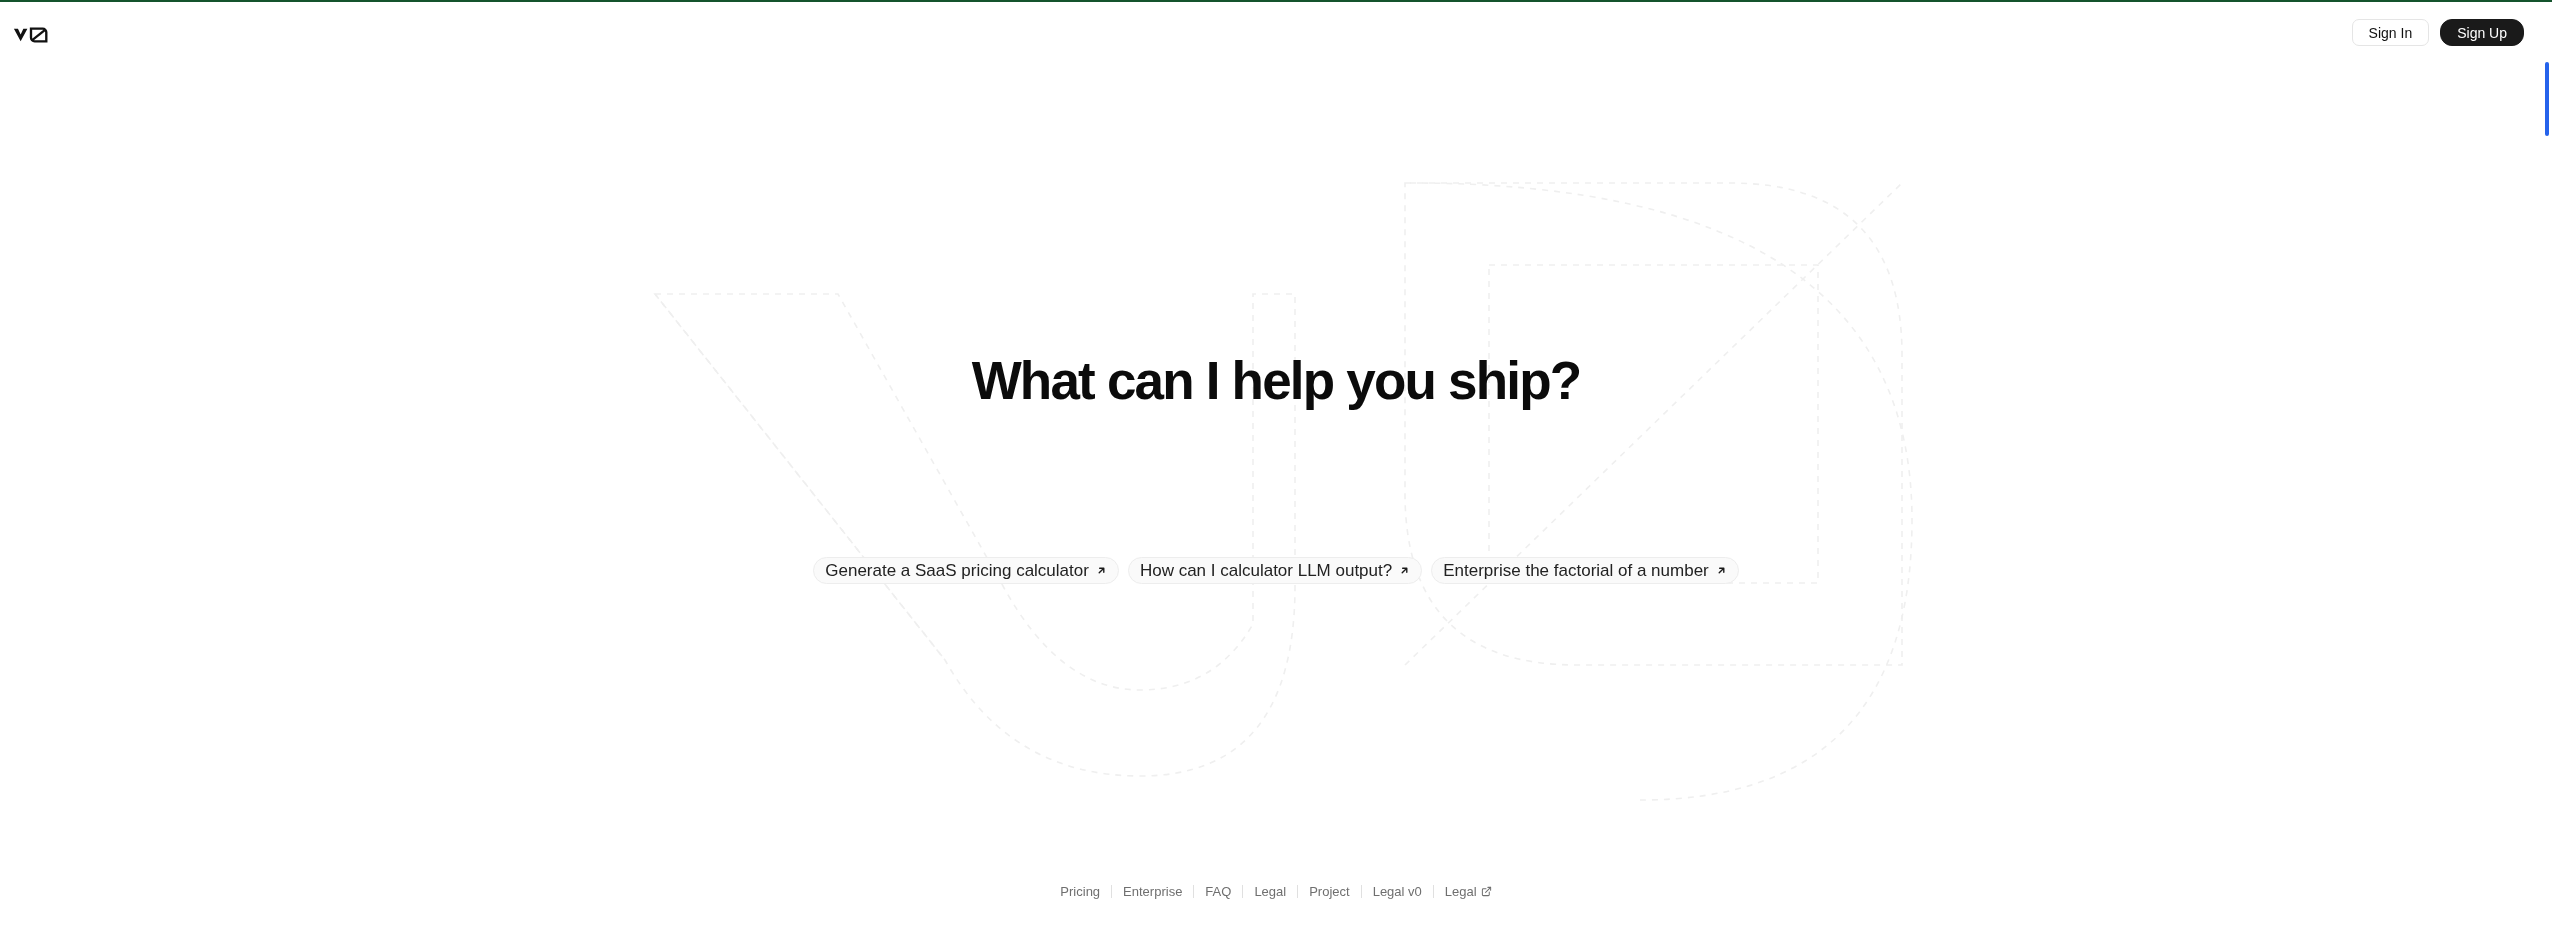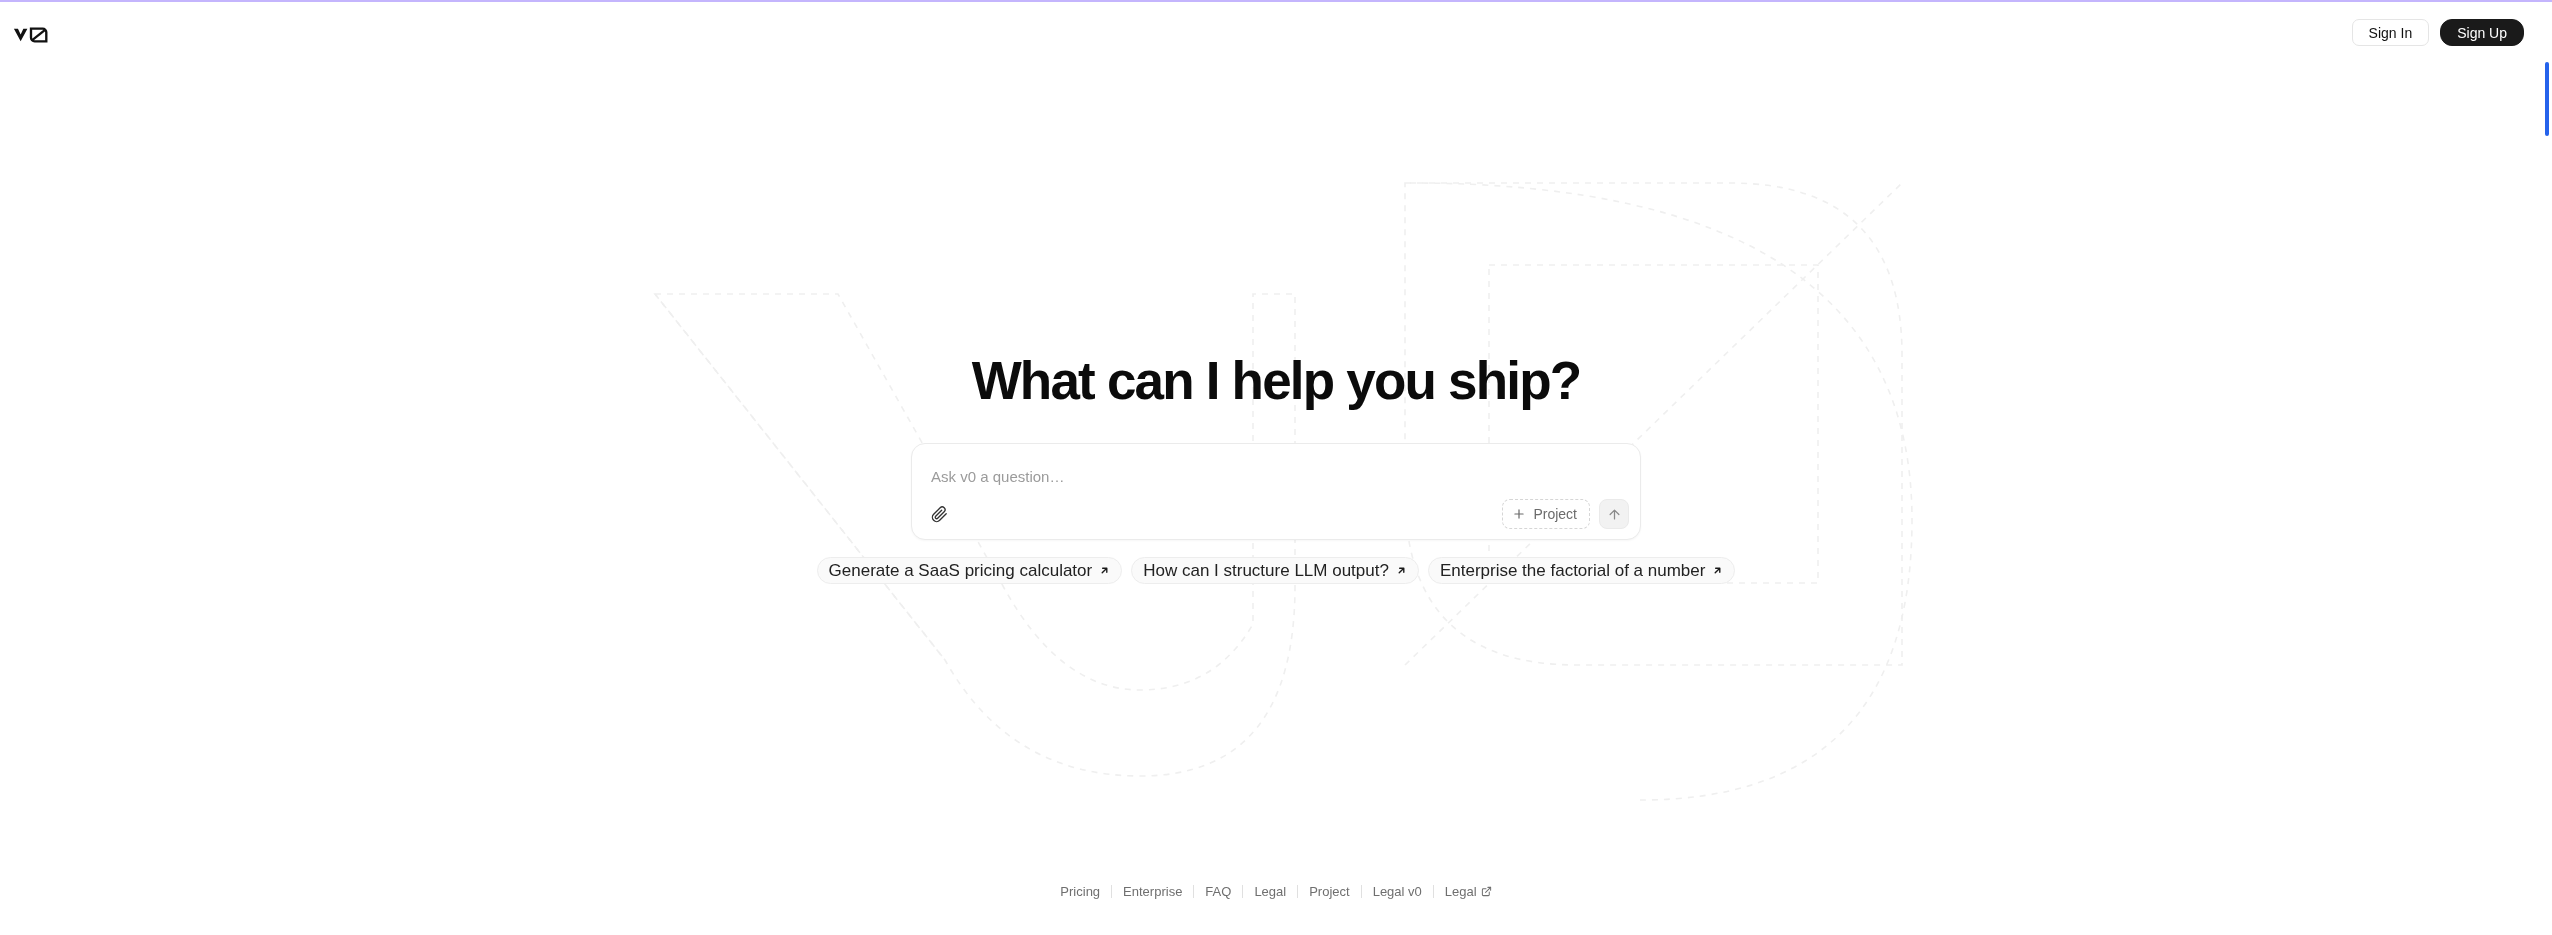--- a/index.html
+++ b/index.html
@@ -23,21 +23,21 @@
     width:2552px; height:935px;
     pointer-events:none;
     z-index:0;
   }
 
   
   .topbar {
     position:absolute;
     left:0; top:0;
     width:2552px; height:68px;
-    border-top:2px solid #c4b5fd;
+    border-top:2px solid #14532d;
     z-index:10;
   }
   .logo {
     position:absolute;
     left:13px; top:22px;
     width:36px; height:22px;
     display:block;
   }
   .top-actions {
     position:absolute;
@@ -266,58 +266,32 @@
       <button class="btn-signup">Sign Up</button>
     </div>
   </div>
 
   <div class="scroll-indicator"></div>
 
   <div class="stage">
 
     <h1 class="headline">What can I help you ship?</h1>
 
-    <div class="composer">
-      <input class="composer-input" type="text" placeholder="Ask v0 a question…" style="">
-
-      <div class="composer-bar">
-        <button class="attach-btn">
-          <svg width="17" height="17" viewBox="0 0 24 24" fill="none" stroke="#333333" stroke-width="1.9" stroke-linecap="round" stroke-linejoin="round" aria-hidden="true">
-            <path d="M21.44 11.05l-9.19 9.19a6 6 0 0 1-8.49-8.49l9.19-9.19a4 4 0 0 1 5.66 5.66l-9.2 9.19a2 2 0 0 1-2.83-2.83l8.49-8.48"></path>
-          </svg>
-        </button>
-
-        <div class="composer-right">
-          <button class="project-btn">
-            <svg width="14" height="14" viewBox="0 0 24 24" fill="none" stroke="#6b6b6b" stroke-width="2.1" stroke-linecap="round" aria-hidden="true">
-              <path d="M12 5v14M5 12h14"></path>
-            </svg>
-            <span>Project</span>
-          </button>
-
-          <button class="submit-btn">
-            <svg width="15" height="15" viewBox="0 0 24 24" fill="none" stroke="#8a8a8a" stroke-width="2" stroke-linecap="round" stroke-linejoin="round" aria-hidden="true">
-              <path d="M12 19V5M5 12l7-7 7 7"></path>
-            </svg>
-          </button>
-        </div>
-      </div>
-    </div>
 
     <div class="chips">
       <button class="chip">
         <span>Generate a SaaS pricing calculator</span>
         <span class="arrow">
           <svg width="11" height="11" viewBox="0 0 24 24" fill="none" stroke="currentColor" stroke-width="3" stroke-linecap="round" stroke-linejoin="round" aria-hidden="true">
             <path d="M7 17L17 7M8 7h9v9"></path>
           </svg>
         </span>
       </button>
       <button class="chip">
-        <span>How can I structure LLM output?</span>
+        <span>How can I calculator LLM output?</span>
         <span class="arrow">
           <svg width="11" height="11" viewBox="0 0 24 24" fill="none" stroke="currentColor" stroke-width="3" stroke-linecap="round" stroke-linejoin="round" aria-hidden="true">
             <path d="M7 17L17 7M8 7h9v9"></path>
           </svg>
         </span>
       </button>
       <button class="chip">
         <span>Enterprise the factorial of a number</span>
         <span class="arrow">
           <svg width="11" height="11" viewBox="0 0 24 24" fill="none" stroke="currentColor" stroke-width="3" stroke-linecap="round" stroke-linejoin="round" aria-hidden="true">

